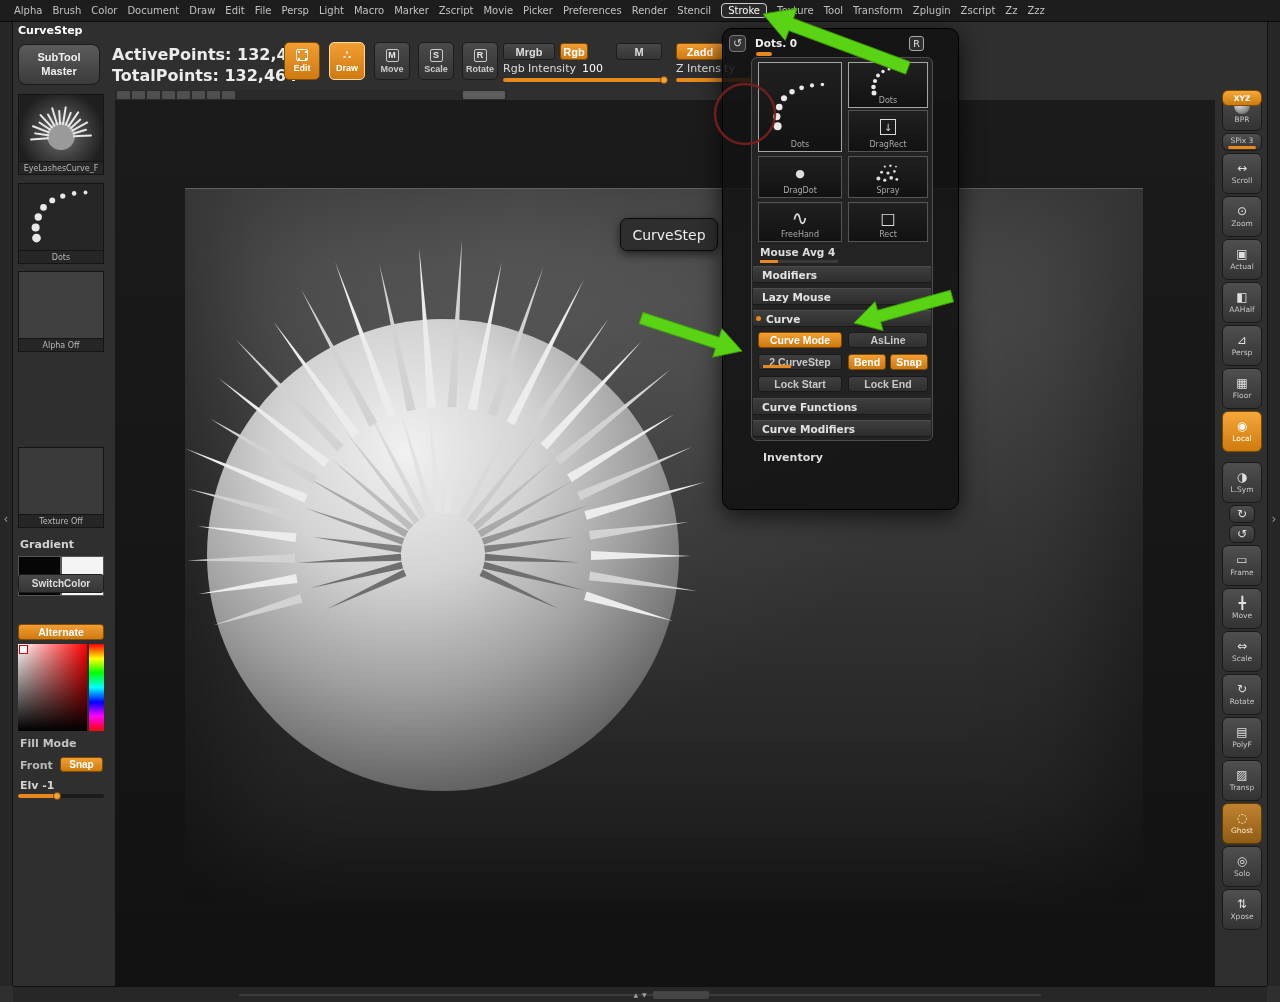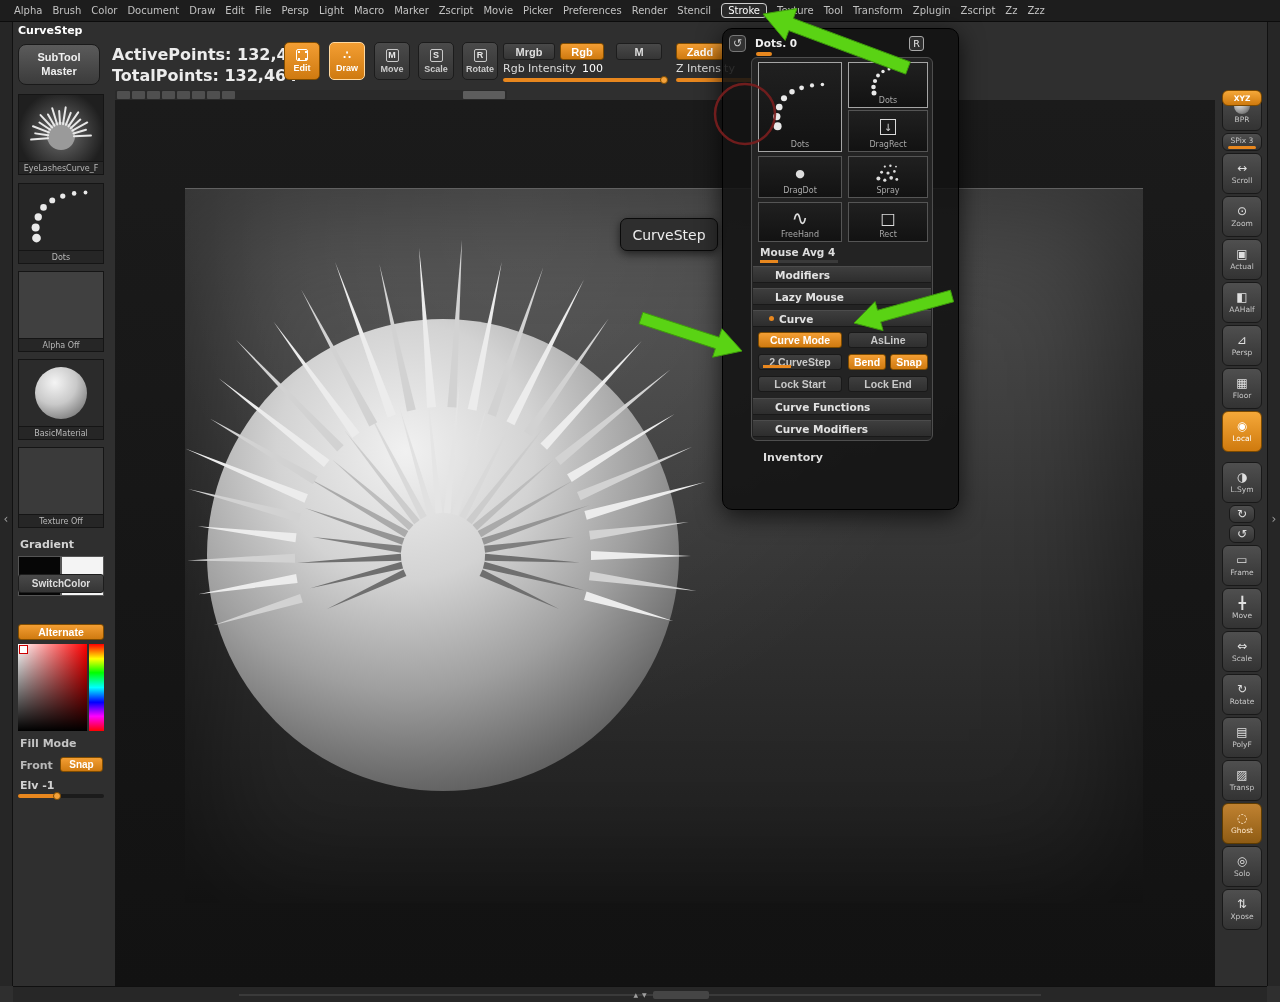--- a/index.html
+++ b/index.html
@@ -99,21 +99,21 @@
   .pthumb .plbl{position:absolute;bottom:2px;left:0;right:0;text-align:center;font-size:8px;color:#a8a8a8}
   .pthumb.selected{border-color:#a5a5a5}
   .sq-ic{width:16px;height:16px;border:1.5px solid #d9d9d9;display:flex;align-items:center;justify-content:center;
     font-size:10px;color:#d9d9d9;margin-bottom:8px}
   .glyph-ic{font-size:17px;line-height:17px;margin-bottom:8px;color:#ddd}
   #pp-mouseavg{position:absolute;left:8px;top:188px;font-size:10.5px;font-weight:bold;color:#ddd}
   #pp-mouseavg-slider{position:absolute;left:8px;top:202px;width:78px;height:3px;background:#3a3a3a}
   #pp-mouseavg-slider .fill{position:absolute;left:0;top:0;bottom:0;width:18px;background:#e8871e}
   .section{position:absolute;left:1px;right:1px;height:17px;background:linear-gradient(180deg,#3e3e3e,#2d2d2d);
     border-top:1px solid #4c4c4c;border-bottom:1px solid #191919;font-size:10.5px;font-weight:bold;color:#e2e2e2;
-    display:flex;align-items:center;padding-left:22px}
+    display:flex;align-items:center;padding-left:9px}
   .sec-dot{width:5px;height:5px;border-radius:50%;background:#e8871e;margin-right:5px;margin-left:-6px}
   .prow-btn{position:absolute;height:16px;border-radius:3px;font-size:10.5px;font-weight:bold;
     display:flex;align-items:center;justify-content:center}
   .pb-orange{background:linear-gradient(180deg,#f39e33,#cf7a10);border:1px solid #7c4a00;color:#fff}
   .pb-dark{background:linear-gradient(180deg,#3f3f3f,#2f2f2f);border:1px solid #191919;color:#c9c9c9}
   #pp-curvestep .mini-fill{position:absolute;left:4px;bottom:1px;width:28px;height:3px;background:#e8871e}
   #pp-inventory{position:absolute;left:40px;top:422px;font-size:11px;font-weight:bold;color:#ddd}
 
   
   #right-shelf{position:absolute;left:1222px;top:90px;width:40px;display:flex;flex-direction:column;
@@ -227,21 +227,21 @@
     <button class="tool-btn tb-dark" style="left:418px">
       <span class="ltr">S</span>
       <span>Scale</span>
     </button>
     <button class="tool-btn tb-dark" style="left:462px">
       <span class="ltr">R</span>
       <span>Rotate</span>
     </button>
 
     <button class="pill pill-dark" style="left:503px;top:3px;width:52px">Mrgb</button>
-    <button class="pill pill-orange" style="left:560px;top:3px;width:44px">Rgb</button>
+    <button class="pill pill-orange" style="left:560px;top:3px;width:28px">Rgb</button>
     <button class="pill pill-dark" style="left:616px;top:3px;width:46px">M</button>
 
     <div class="tb-label" style="left:503px;top:22px">
       <span>Rgb Intensity</span><span class="tb-value">100</span>
     </div>
     <div class="hslider" style="left:503px;top:38px;width:165px">
       <span class="fill" style="width:161px"></span>
       <span class="knob" style="left:157px"></span>
     </div>
 
@@ -293,26 +293,20 @@
     <div class="img" style="background:#262626">
       <svg width="70" height="56" viewBox="0 0 80 64">
           <use href="#dotsArc"></use>
         </svg>
     </div>
     <div class="lbl">Dots</div>
   </div>
   <div class="thumb" style="top:271px">
     <div class="img" style="background:#404040"></div>
     <div class="lbl">Alpha Off</div>
-  </div>
-  <div class="thumb" style="top:359px">
-    <div class="img" style="background:#2b2b2b">
-      <span class="css-sphere"></span>
-    </div>
-    <div class="lbl">BasicMaterial</div>
   </div>
   <div class="thumb" style="top:447px">
     <div class="img" style="background:#3a3a3a"></div>
     <div class="lbl">Texture Off</div>
   </div>
 
   <div class="lp-label" style="top:538px">Gradient</div>
   <div id="swatches">
     <div class="sw" style="background:#060606"></div>
     <div class="sw" style="background:#f4f4f4"></div>

